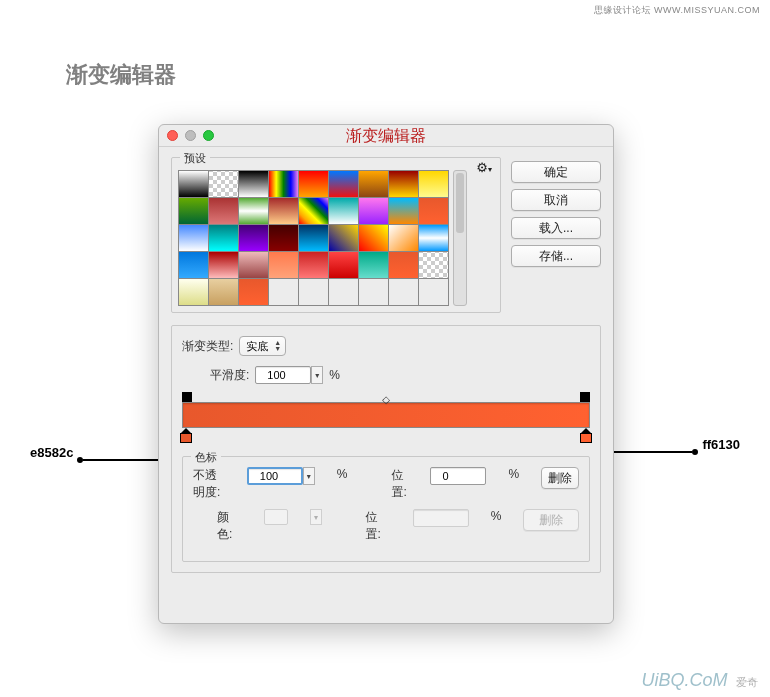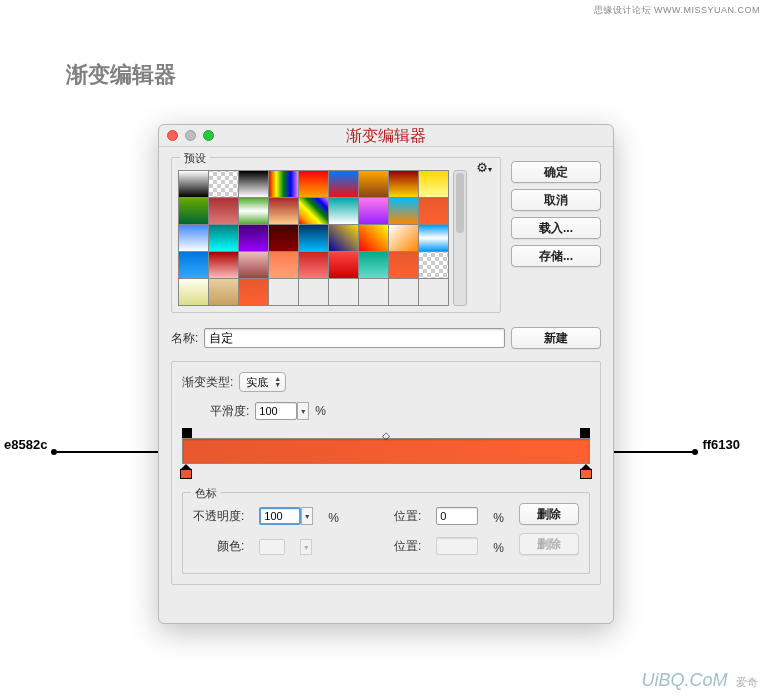--- a/index.html
+++ b/index.html
@@ -30,63 +30,62 @@
 .swatch-grid { display: grid; grid-template-columns: repeat(9, 29px); grid-template-rows: repeat(5, 26px); gap: 1px; background: #888; padding: 1px; }
 .sw { width: 29px; height: 26px; }
 .scrollbar { width: 14px; background: #e0e0e0; border: 1px solid #bbb; border-radius: 3px; position: relative; }
 .scrollbar::after { content: ""; position: absolute; left: 2px; right: 2px; top: 2px; height: 60px; background: #c4c4c4; border-radius: 3px; }
 
 .btn-col { width: 90px; display: flex; flex-direction: column; gap: 6px; padding-top: 4px; }
 .mac-btn {
   height: 22px; background: linear-gradient(#fdfdfd,#f1f1f1); border: 1px solid #adadad;
   border-radius: 4px; font-size: 12px; color: #222; cursor: pointer;
   box-shadow: 0 1px 0 rgba(0,0,0,0.05);
-  font-weight: bold;
 }
 
 .name-row { display: flex; align-items: center; gap: 6px; margin-top: 14px; }
 .lbl { font-size: 12px; color: #333; }
 .text-input { flex: 1; height: 20px; border: 1px solid #9a9a9a; background: #fff; font-size: 12px; padding: 0 4px; border-radius: 2px; box-shadow: inset 0 1px 2px rgba(0,0,0,0.15); }
 .new-btn { width: 90px; }
 
 .grad-group { margin-top: 12px; border: 1px solid #c8c8c8; border-radius: 2px; padding: 10px; position: relative; }
 
 .sub-row { display: flex; align-items: center; gap: 6px; margin-bottom: 10px; }
 .select-wrap {
   display: inline-flex; align-items: center; height: 20px; background: linear-gradient(#fdfdfd,#f1f1f1);
   border: 1px solid #adadad; border-radius: 4px; padding: 0 4px 0 6px; font-size: 11px; gap: 6px;
 }
 .select-arrows { display: inline-flex; flex-direction: column; font-size: 7px; line-height: 6px; color: #444; }
-.mini-input { width: 42px; height: 18px; border: 1px solid #9a9a9a; background: #fff; font-size: 11px; padding: 0 3px; text-align: left; border-radius: 2px; box-shadow: inset 0 1px 1px rgba(0,0,0,0.1); }
+.mini-input { width: 56px; height: 18px; border: 1px solid #9a9a9a; background: #fff; font-size: 11px; padding: 0 11px; text-align: left; border-radius: 2px; box-shadow: inset 0 1px 1px rgba(0,0,0,0.1); }
 .mini-input.hl { border: 2px solid #5b9dd9; }
 .stepper { display: inline-flex; align-items: center; }
 .stepper .arr { width: 12px; height: 18px; display: flex; align-items: center; justify-content: center; font-size: 8px; color: #444; border: 1px solid #adadad; background: #f4f4f4; }
 
 .grad-bar-wrap { position: relative; height: 48px; margin: 18px 0 6px 0; }
 .opacity-stop { position: absolute; top: -10px; width: 10px; height: 10px; }
 .opacity-stop.left { left: 0; }
 .opacity-stop.right { right: 0; }
 .opacity-stop::before { content: ""; display: block; width: 8px; height: 8px; background: #000; border: 1px solid #000; }
 .midpoint { position: absolute; top: -8px; left: 50%; transform: translateX(-50%); font-size: 10px; color: #333; }
 .grad-bar { height: 26px; border: 1px solid #888; background: linear-gradient(to right, #e8582c, #ff6130); box-shadow: inset 0 1px 2px rgba(0,0,0,0.2); }
 .color-stop { position: absolute; top: 26px; width: 12px; height: 14px; }
 .color-stop::before { content: ""; display: block; width: 0; height: 0; margin-left: 1px; border-left: 5px solid transparent; border-right: 5px solid transparent; border-bottom: 5px solid #000; }
 .color-stop::after { content: ""; display: block; width: 10px; height: 8px; background: var(--c); border: 1px solid #000; }
 .color-stop.left { left: -2px; --c: #e8582c; }
 .color-stop.right { right: -2px; --c: #ff6130; }
 
 .stops-group { border: 1px solid #c8c8c8; border-radius: 2px; padding: 10px; position: relative; margin-top: 0; }
-.stops-row { display: flex; align-items: flex-end; gap: 15px; margin-bottom: 8px; }
+.stops-row { display: flex; align-items: flex-start; gap: 22px; margin-bottom: 8px; }
 .stops-row .spacer { flex: 1; }
 .swatch-mini { width: 26px; height: 16px; background: linear-gradient(#fff,#eee); border: 1px solid #adadad; border-radius: 2px; }
 .disabled { color: #b0b0b0; }
 .disabled .mini-input, .disabled .mac-btn, .disabled .swatch-mini { color: #b0b0b0; border-color: #cfcfcf; background: #f2f2f2; }
 
 .callout { position: absolute; top: 437px; display: flex; align-items: center; }
-.callout.left { left: 0; }
+.callout.left { left: 26px; margin-top: 8px; }
 .callout.right { right: 26px; flex-direction: row-reverse; text-align: center; }
 .callout .txt { font-size: 13px; font-weight: bold; color: #000; margin: 0 4px 14px 4px; }
 .callout .dot { width: 10px; height: 10px; border-radius: 50%; border: 2px solid #000; background: var(--c); }
 .callout .line { height: 2px; background: #000; }
 .callout.left .line { width: 110px; }
 .callout.right .line { width: 112px; }
 .callout.left .dot { --c: #e8582c; }
 .callout.right .dot { --c: #ff6130; }
 .callout .origin { width: 6px; height: 6px; border-radius: 50%; background: #000; }
 
@@ -184,25 +183,20 @@
         </div>
       </div>
       <div class="btn-col">
         <button class="mac-btn">确定</button>
         <button class="mac-btn">取消</button>
         <button class="mac-btn">载入...</button>
         <button class="mac-btn">存储...</button>
       </div>
     </div>
 
-    <div class="name-row">
-      <span class="lbl">名称:</span>
-      <input class="text-input" value="自定" style="">
-      <button class="mac-btn new-btn">新建</button>
-    </div>
 
     <div class="grad-group">
       <div class="sub-row">
         <span class="lbl">渐变类型:</span>
         <span class="select-wrap">
           <span>实底</span>
           <span class="select-arrows">
               <span>▲</span>
               <span>▼</span>
             </span>

